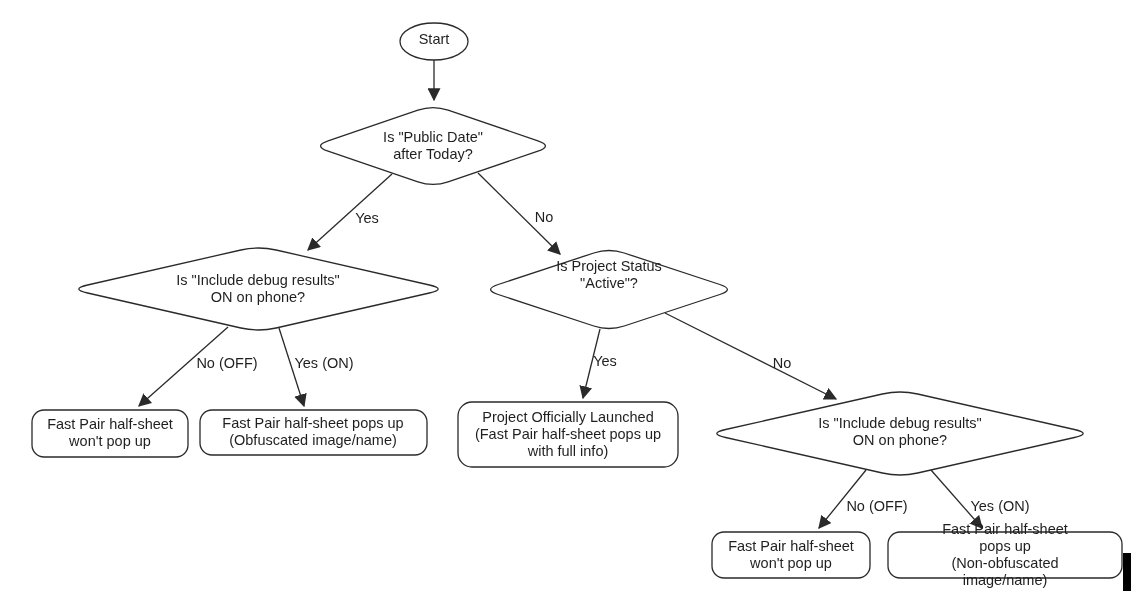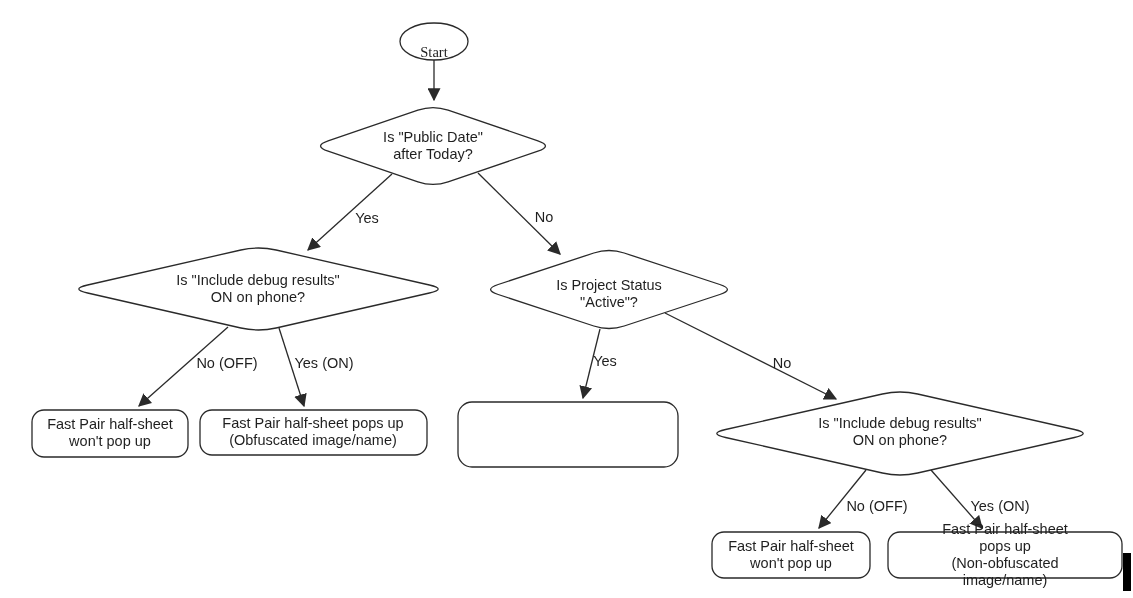--- a/index.html
+++ b/index.html
@@ -72,33 +72,36 @@
       <rect x="32" y="410" width="156" height="47" rx="12" ry="12"></rect>
       <rect x="200" y="410" width="227" height="45" rx="12" ry="12"></rect>
       <rect x="458" y="402" width="220" height="65" rx="14" ry="14"></rect>
       <rect x="712" y="532" width="158" height="46" rx="12" ry="12"></rect>
       <rect x="888" y="532" width="234" height="46" rx="12" ry="12"></rect>
     </g>
 
     <rect x="1123" y="553" width="8" height="38" fill="#000000"></rect>
   </svg>
 
-  <div class="node-label" style="left:434px; top:52px;font-family:Liberation Serif, serif;">Start</div>
+  <div class="node-label" style="left:434px; top:39px;">Start</div>
   <div class="node-label" style="left:433px; top:146px;">Is "Public Date"
 after Today?</div>
   <div class="node-label" style="left:258px; top:289px;">Is "Include debug results"
 ON on phone?</div>
-  <div class="node-label" style="left:609px; top:294px;">Is Project Status
+  <div class="node-label" style="left:609px; top:275px;">Is Project Status
 "Active"?</div>
   <div class="node-label" style="left:900px; top:432px;">Is "Include debug results"
 ON on phone?</div>
   <div class="node-label" style="left:110px; top:433px;">Fast Pair half-sheet
 won't pop up</div>
   <div class="node-label" style="left:313px; top:432px;">Fast Pair half-sheet pops up
 (Obfuscated image/name)</div>
+  <div class="node-label" style="left:568px; top:434px;">Project Officially Launched
+(Fast Pair half-sheet pops up
+with full info)</div>
   <div class="node-label" style="left:791px; top:555px;">Fast Pair half-sheet
 won't pop up</div>
   <div class="node-label" style="left:1005px; top:555px;">Fast Pair half-sheet pops up
 (Non-obfuscated image/name)</div>
 
   <div class="edge-label" style="left:367px; top:218px;">Yes</div>
   <div class="edge-label" style="left:544px; top:217px;">No</div>
   <div class="edge-label" style="left:227px; top:363px;">No (OFF)</div>
   <div class="edge-label" style="left:324px; top:363px;">Yes (ON)</div>
   <div class="edge-label" style="left:605px; top:361px;">Yes</div>

